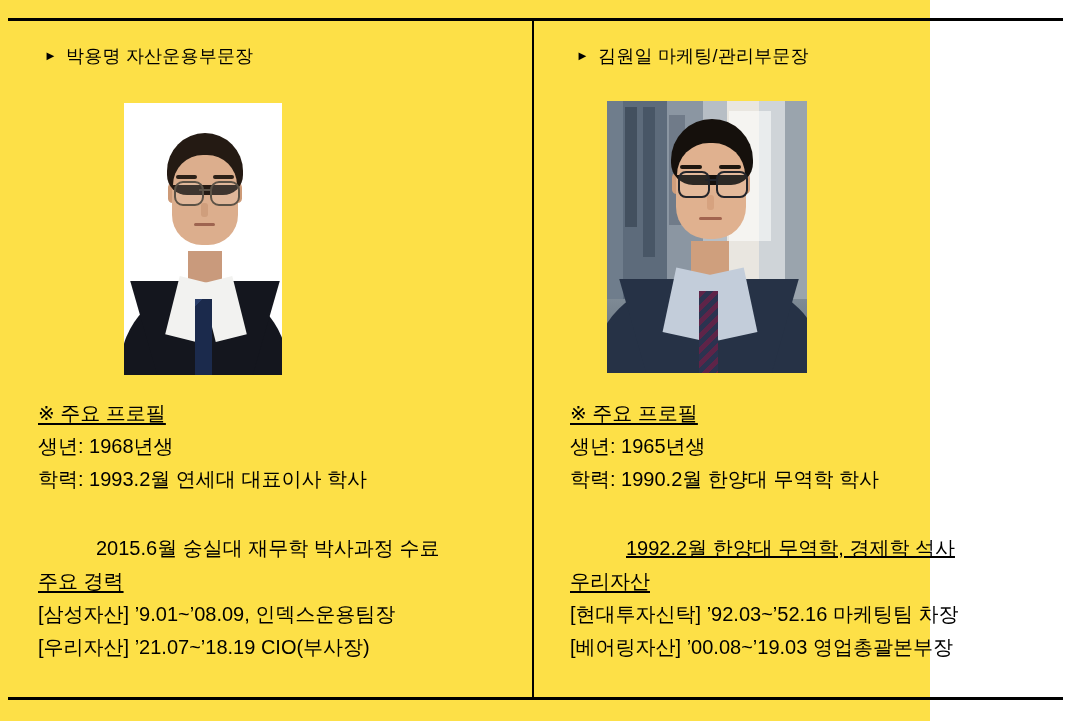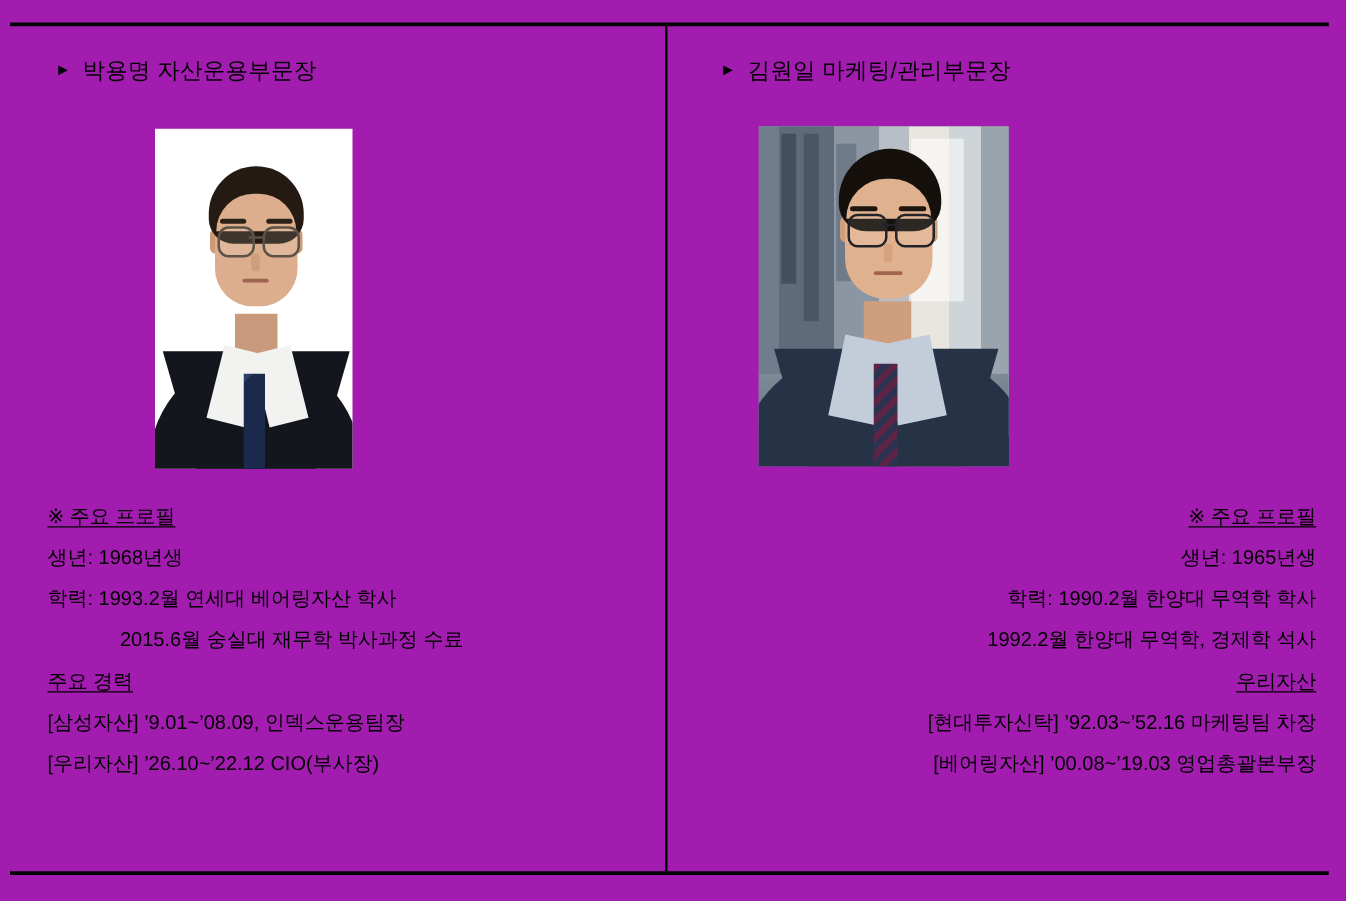--- a/index.html
+++ b/index.html
@@ -10,23 +10,23 @@
   body {
     width: 1077px;
     height: 721px;
     font-family: "Liberation Sans", "DejaVu Sans", sans-serif;
     color: #000000;
     overflow: hidden;
   }
 
   .page {
     position: relative;
-    width: 1077px;
+    width: 930px;
     height: 721px;
-    background: #a21caf;
+    background: #fde047;
   }
 
   
   .profile-table {
     position: absolute;
     left: 8px;
     top: 18px;
     width: 1055px;
     height: 682px;
     border-top: 3px solid #000;
@@ -38,21 +38,20 @@
     position: relative;
     box-sizing: border-box;
     flex: 0 0 524px;
     width: 524px;
     height: 100%;
   }
   .col-right {
     border-left: 2px solid #000;
     flex: 0 0 531px;
     width: 531px;
-    text-align: right;
   }
 
   
   .person-header {
     position: absolute;
     top: 23px;
     left: 36px;
     font-size: 18px;
     letter-spacing: 0.2px;
     white-space: nowrap;
@@ -199,32 +198,32 @@
   .R-browR { left: 112px; top: 64px; width: 22px; height: 4px; background: #1d160f; border-radius: 2px; }
   .R-mouth { left: 92px; top: 116px; width: 23px; height: 3px; background: #a2644f; border-radius: 2px; }
   .R-nose { left: 100px; top: 94px; width: 7px; height: 15px; background: #d6a27f; border-radius: 3px; }
 
   
   .text-block {
     position: absolute;
     top: 376px;
     left: 30px;
     right: 10px;
-    font-size: 16px;
+    font-size: 20px;
     line-height: 33px;
   }
   .col-right .text-block { left: 36px; }
 
   .line { white-space: nowrap; }
   .line.heading {
     text-decoration: underline;
     text-underline-offset: 3px;
   }
-  .line.indented { padding-left: 58px; }
-  .col-right .line.indented { padding-left: 56px; }
+  .line.indented { padding-left: 58px; margin-top: 36px; }
+  .col-right .line.indented { padding-left: 56px; text-decoration: underline; }
 </style>
 </head>
 <body>
 
 <div class="page">
   <div class="profile-table">
 
     <div class="col col-left">
 
       <div class="person-header">
@@ -249,25 +248,25 @@
         <div class="ph-layer L-glassL"></div>
         <div class="ph-layer L-glassR"></div>
         <div class="ph-layer L-bridge"></div>
         <div class="ph-layer L-nose"></div>
         <div class="ph-layer L-mouth"></div>
       </div>
 
       <div class="text-block">
         <div class="line heading">※ 주요 프로필</div>
         <div class="line">생년: 1968년생</div>
-        <div class="line">학력: 1993.2월 연세대 베어링자산 학사</div>
+        <div class="line">학력: 1993.2월 연세대 대표이사 학사</div>
         <div class="line indented">2015.6월 숭실대 재무학 박사과정 수료</div>
         <div class="line heading">주요 경력</div>
         <div class="line">[삼성자산] ’9.01~’08.09,  인덱스운용팀장</div>
-        <div class="line">[우리자산] ’26.10~’22.12  CIO(부사장)</div>
+        <div class="line">[우리자산] ’21.07~’18.19  CIO(부사장)</div>
       </div>
     </div>
 
     <div class="col col-right">
 
       <div class="person-header">
         <span class="bullet-icon">►</span><span>김원일 마케팅/관리부문장</span>
       </div>
 
       <div class="photo photo-right">

